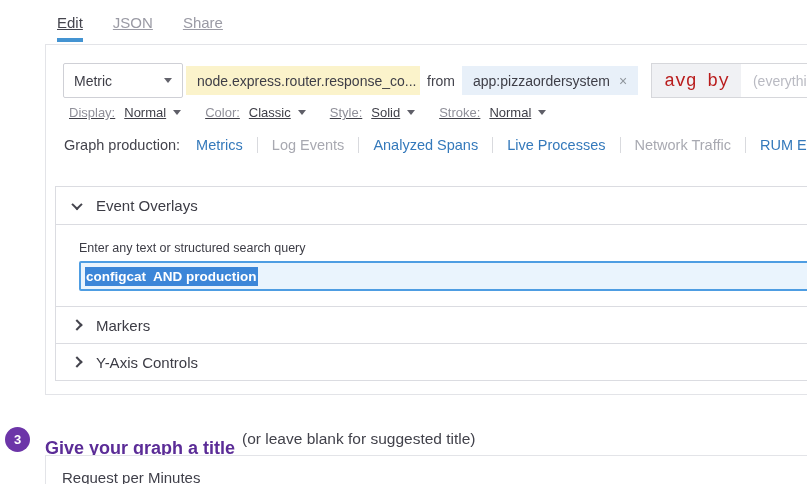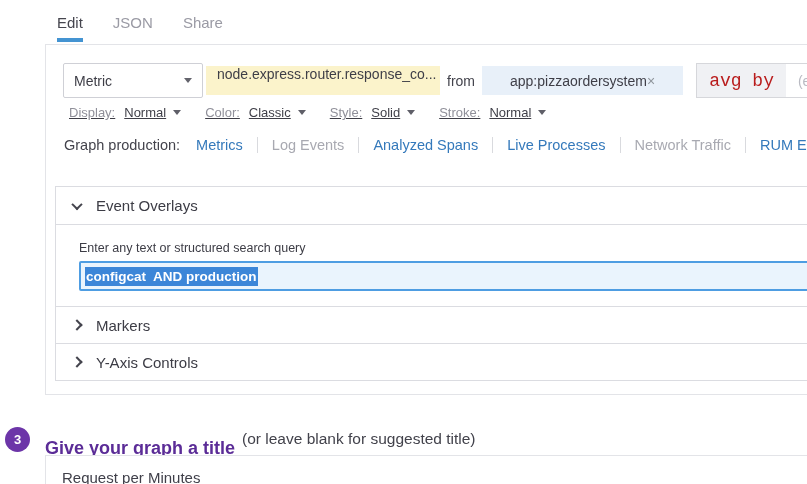--- a/index.html
+++ b/index.html
@@ -2,40 +2,40 @@
 <html><head>
 <meta charset="utf-8">
 <style>
   * { margin:0; padding:0; box-sizing:border-box; }
   html,body { background:#fff; }
   body { font-family:"Liberation Sans","DejaVu Sans",sans-serif; color:#3e3e47; }
   .viewport { position:relative; width:807px; height:484px; overflow:hidden; background:#fff; }
 
   
   .tabs { position:absolute; left:57px; top:14px; display:flex; gap:30px; }
-  .tab { font-size:15px; color:#9a9aa4; line-height:18px; padding-bottom:6px; cursor:pointer; }
+  .tab { font-size:15px; color:#9a9aa4; line-height:18px; padding-bottom:6px; cursor:pointer;text-decoration:underline; }
   .tab.active { color:#45454e; border-bottom:4px solid #4494d2; }
 
   
   .panel { position:absolute; left:45px; top:44px; width:980px; height:351px;
            background:#fff; border:1px solid #e3e4e8; }
 
   
   .query-row { position:absolute; left:17px; top:18px; height:35px; display:flex; align-items:stretch; }
-  .metric-select { width:140px; height:35px; border:1px solid #cfd0d6; border-radius:2px;
+  .metric-select { width:120px; height:35px; border:1px solid #cfd0d6; border-radius:2px;
                    background:#fff; display:flex; align-items:center; padding:0 10px; font-size:14px; color:#3e3e47; }
   .metric-select .tri { margin-left:auto; }
   .tri { width:0; height:0; border-left:4px solid transparent; border-right:4px solid transparent;
          border-top:5px solid #63636c; }
   .qgroup-b { display:flex; align-items:center; margin-left:3px; }
-  .metric-field { width:234px; height:29px; background:#fbf3cb; display:flex; align-items:flex-start;
+  .metric-field { width:234px; height:29px; background:#fbf3cb; display:flex; align-items:center;
                   padding:0 11px; font-size:14px; color:#3e3e47; white-space:nowrap; overflow:hidden; }
   .from-label { font-size:14px; color:#43434c; padding:0 7px; }
-  .tag-chip { height:29px; background:#e8f0f9; display:flex; align-items:center; 
-              padding:0 28px; font-size:14px; color:#3e3e47; }
+  .tag-chip { height:29px; background:#e8f0f9; display:flex; align-items:center; gap:9px;
+              padding:0 11px; font-size:14px; color:#3e3e47; }
   .tag-x { color:#8f959c; font-size:14px; cursor:pointer; }
   .qgroup-c { display:flex; align-items:stretch; margin-left:13px; border:1px solid #d6d7db; height:35px; }
   .agg-chip { background:#f0f1f4; display:flex; align-items:center; padding:0 12px; font-size:18px; color:#b91c1c;font-family:Liberation Mono, monospace; }
   .agg-placeholder { display:flex; align-items:center; padding:0 12px; min-width:88px;
                      font-size:14px; color:#b9bac2; }
 
   
   .display-row { position:absolute; left:23px; top:60px; display:flex; align-items:center; font-size:13px;text-decoration:underline; }
   .opt { display:flex; align-items:center; margin-right:24px; cursor:pointer; }
   .opt-label { color:#90909a; margin-right:9px; }

